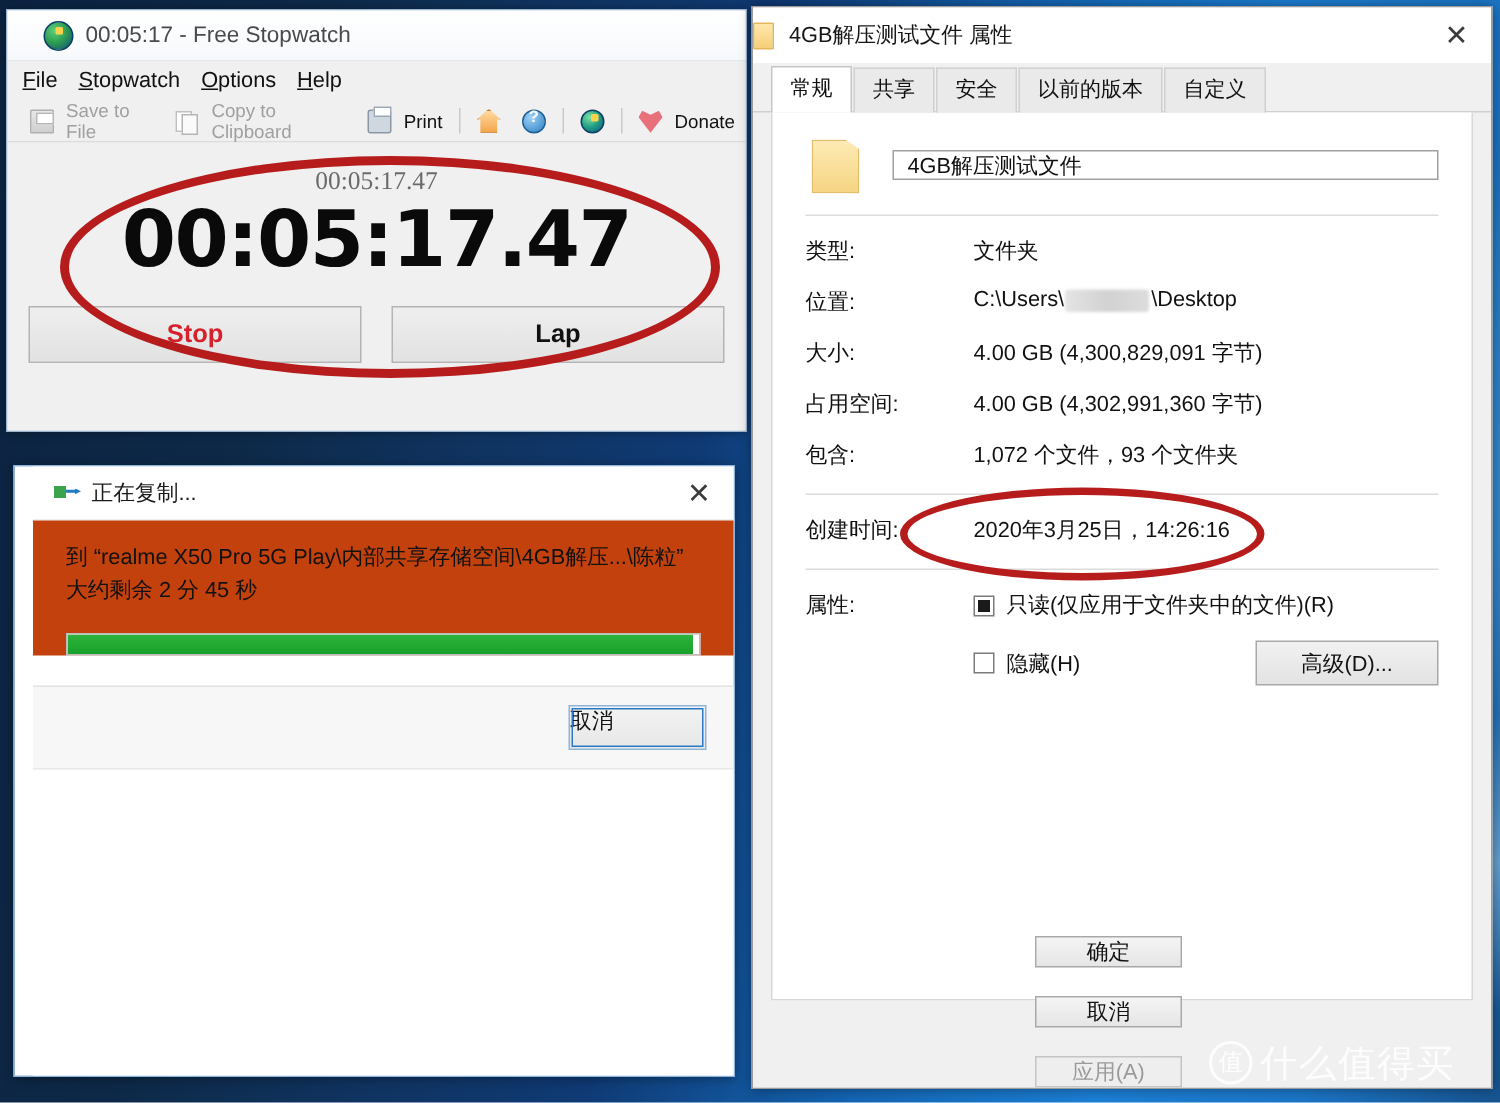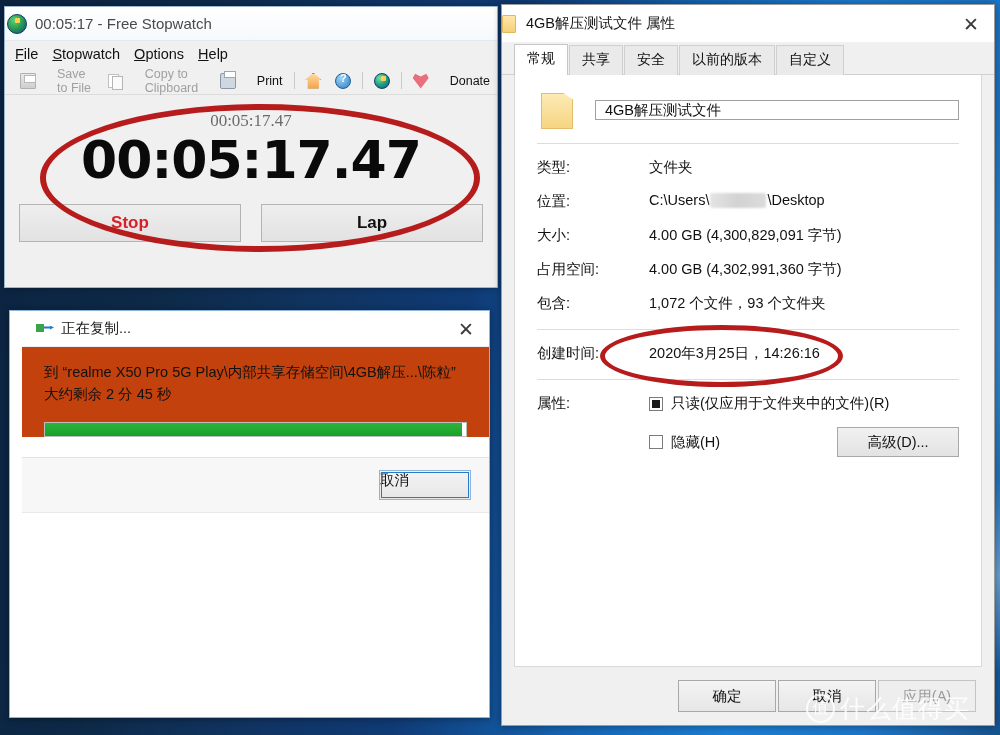--- a/index.html
+++ b/index.html
@@ -22,21 +22,21 @@
 
   
   #stopwatch-window {
     position: absolute; left: 4px; top: 6px; width: 494px; height: 282px;
     background: #f0f0f0; border: 1px solid #9bb6d0;
     box-shadow: 0 0 6px rgba(0,0,0,.35);
     display: flex; flex-direction: column;
   }
   .sw-titlebar {
     height: 34px; background: linear-gradient(#ffffff, #f6f9fc);
-    display: flex; align-items: center; padding: 0 2px; gap: 8px;
+    display: flex; align-items: center; padding: 0 24px; gap: 8px;
     border-bottom: 1px solid #e4e9ee;
     text-align: right;
   }
   .sw-title { font-size: 15px; color: #4a4a4a; }
   .sw-icon {
     width: 20px; height: 20px; border-radius: 50%;
     background: radial-gradient(circle at 35% 30%, #5fd07a 0%, #2e9e52 45%, #0d4a7a 100%);
     border: 1px solid #0a3d63; position: relative; flex: none;
   }
   .sw-icon:after {
@@ -46,21 +46,21 @@
   .sw-menubar {
     height: 26px; display: flex; align-items: center; gap: 0;
     padding-left: 10px; background: #f0f0f0;
   }
   .sw-menu { font-size: 14.5px; color: #111; padding: 2px 14px 2px 0; cursor: default; }
   .sw-menu u { text-decoration: underline; }
   .sw-toolbar {
     height: 28px; display: flex; align-items: center; gap: 0;
     padding-left: 8px; background: #f0f0f0; border-bottom: 1px solid #dcdcdc;
   }
-  .tb-item { display: flex; align-items: center; gap: 21px; padding: 0 7px; font-size: 12.5px; color: #111; cursor: default; }
+  .tb-item { display: flex; align-items: center; gap: 8px; padding: 0 7px; font-size: 12.5px; color: #111; cursor: default; }
   .tb-item.disabled { color: #a0a0a0; }
   .tb-sep { width: 1px; height: 17px; background: #c9c9c9; margin: 0 4px; }
   .gi { width: 16px; height: 16px; flex: none; display:inline-block; position: relative; }
   .gi-save { background: linear-gradient(#e8e8e8,#cfcfcf); border:1px solid #b0b0b0; border-radius:1px; }
   .gi-save:after{content:"";position:absolute;left:3px;top:1px;width:10px;height:6px;background:#fff;border:1px solid #b8b8b8;}
   .gi-copy { }
   .gi-copy:before{content:"";position:absolute;left:0;top:1px;width:9px;height:12px;background:#fff;border:1px solid #c0c0c0;}
   .gi-copy:after{content:"";position:absolute;left:4px;top:3px;width:9px;height:12px;background:#fafafa;border:1px solid #b5b5b5;}
   .gi-print { background:#cfd8e0; border:1px solid #8a98a6; border-radius:2px; }
   .gi-print:after{content:"";position:absolute;left:3px;top:-3px;width:10px;height:5px;background:#fff;border:1px solid #9aa8b6;}
@@ -207,21 +207,21 @@
   .cbox.indeterminate:after {
     content: ""; position: absolute; left: 2px; top: 2px; right: 2px; bottom: 2px; background: #1a1a1a;
   }
   .pd-advanced {
     min-width: 122px; height: 30px; background: linear-gradient(#f1f1f1,#e3e3e3);
     border: 1px solid #a8a8a8; font-size: 14.5px; color: #111;
     display: flex; align-items: center; justify-content: center; cursor: pointer;
   }
   .pd-footer {
     height: 58px; display: flex; align-items: center; justify-content: flex-end;
-    gap: 2px; padding-right: 18px; background: #f0f0f0;
+    gap: 19px; padding-right: 18px; background: #f0f0f0; flex-direction: column;
   }
   .pd-btn {
     min-width: 98px; height: 32px; background: linear-gradient(#f4f4f4,#e6e6e6);
     border: 1px solid #a8a8a8; font-size: 14.5px; color: #111;
     display: flex; align-items: center; justify-content: center; cursor: pointer;
   }
   .pd-btn.disabled { color: #9a9a9a; background: #eeeeee; border-color: #c4c4c4; }
   u { text-decoration: underline; }
 
   

